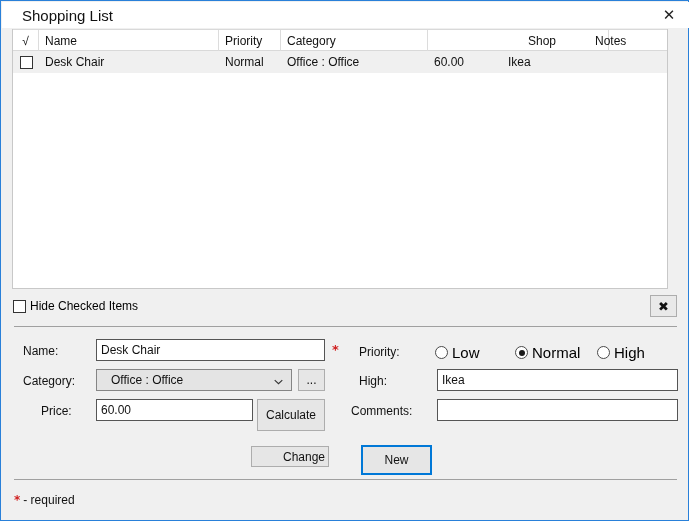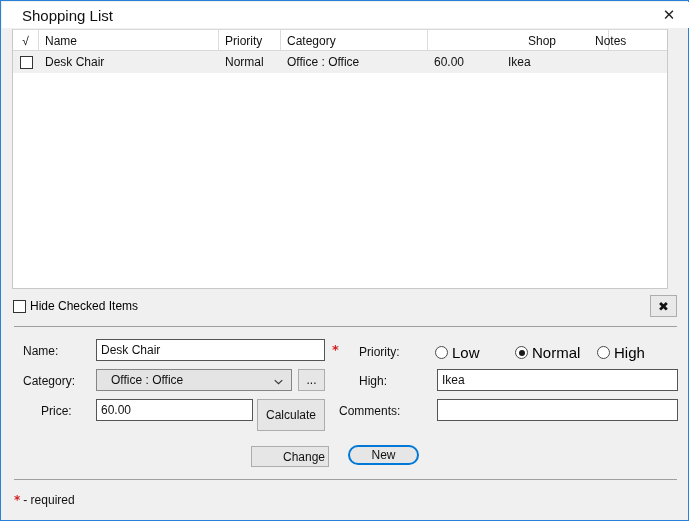--- a/index.html
+++ b/index.html
@@ -234,27 +234,27 @@
     <span>Normal</span>
   </div>
   <div class="radio" style="left:596px;top:343px;">
     <span class="rdot"></span>
     <span>High</span>
   </div>
 
   <div class="lbl" style="left:358px;top:373px;">High:</div>
   <input class="txt" style="left: 436px; top: 368px; width: 241px; height: 22px;" value="Ikea">
 
-  <div class="lbl" style="left:338px;top:403px;">Comments:</div>
+  <div class="lbl" style="left:350px;top:403px;">Comments:</div>
   <input class="txt" style="left: 436px; top: 398px; width: 241px; height: 22px;" value="">
 
   <div class="btn" style="left:250px;top:445px;width:78px;height:21px;padding-left:28px;">
     <span>Change</span>
   </div>
-  <div class="btn focus" style="left:347px;top:444px;width:71px;height:20px;border-radius:11px;">
+  <div class="btn focus" style="left:360px;top:444px;width:71px;height:30px;">
     <span>New</span>
   </div>
 
   <div class="sep" style="left:13px;top:478px;width:663px;"></div>
 
   <div class="required-note">
     <span class="ast">*</span>
     <span>- required</span>
   </div>
 

